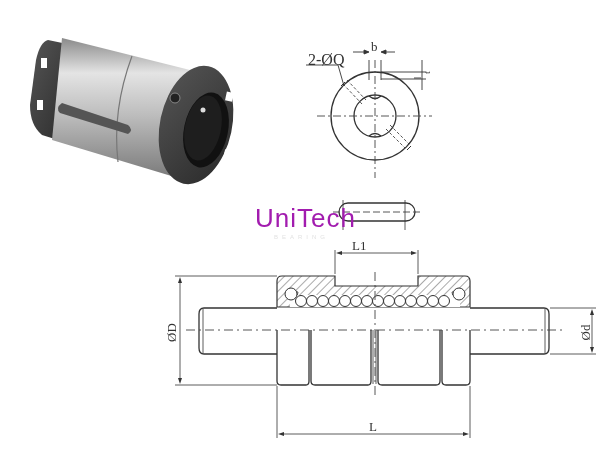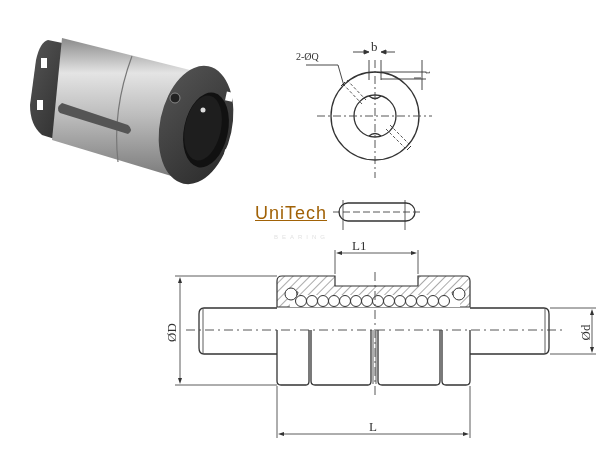--- a/index.html
+++ b/index.html
@@ -1,20 +1,20 @@
 <!DOCTYPE html>
 <html><head>
   <meta charset="utf-8">
   <style>
     html, body { margin: 0; padding: 0; background: #ffffff; }
     body { width: 600px; height: 450px; position: relative; overflow: hidden;
            font-family: "Liberation Serif", serif; }
     .layer { position: absolute; left: 0; top: 0; }
     .lbl { position: absolute; font-family: "Liberation Serif", serif; color: #333; font-size: 13px; line-height: 1; white-space: nowrap; }
-    .watermark { position: absolute; font-family: "Liberation Sans", sans-serif; color: #a16207; font-size: 18px; letter-spacing: 1px; text-decoration: underline; }
+    .watermark { position: absolute; font-family: "Liberation Sans", sans-serif; color: #a21caf; font-size: 26px; letter-spacing: 1px; }
     .watermark-sub { position: absolute; font-family: "Liberation Sans", sans-serif; color: #e2e2e2; font-size: 6px; letter-spacing: 4px; }
   </style>
 </head>
 <body>
 
 <svg class="layer" width="260" height="200" viewBox="0 0 260 200">
   <defs>
     <linearGradient id="bodyGrad" x1="0" y1="0" x2="0" y2="1">
       <stop offset="0" stop-color="#8a8a8a"></stop>
       <stop offset="0.25" stop-color="#e4e4e4"></stop>
@@ -167,19 +167,19 @@
     <path d="M278,434 l6,-2 v4 z"></path>
       <path d="M469,434 l-6,-2 v4 z"></path>
     <path d="M336,253 l6,-2 v4 z"></path>
       <path d="M417,253 l-6,-2 v4 z"></path>
   </g>
 </svg>
 
 <div class="watermark" style="left:255px; top:203px;">UniTech</div>
 <div class="watermark-sub" style="left:274px; top:234px;">BEARING</div>
 
-<div class="lbl" style="left:296px; top:52px; font-size:10px;text-align:right;">2-ØQ</div>
+<div class="lbl" style="left:308px; top:52px; font-size:16px;text-align:right;">2-ØQ</div>
 <div class="lbl" style="left:371px; top:40px;">b</div>
 <div class="lbl" style="left:426px; top:68px; font-size:9px; transform:rotate(-90deg);">t</div>
 <div class="lbl" style="left:352px; top:239px;">L1</div>
 <div class="lbl" style="left:162px; top:326px; transform:rotate(-90deg);">ØD</div>
 <div class="lbl" style="left:578px; top:326px; transform:rotate(-90deg);">Ød</div>
 <div class="lbl" style="left:369px; top:420px;">L</div>
 
 </body></html>

